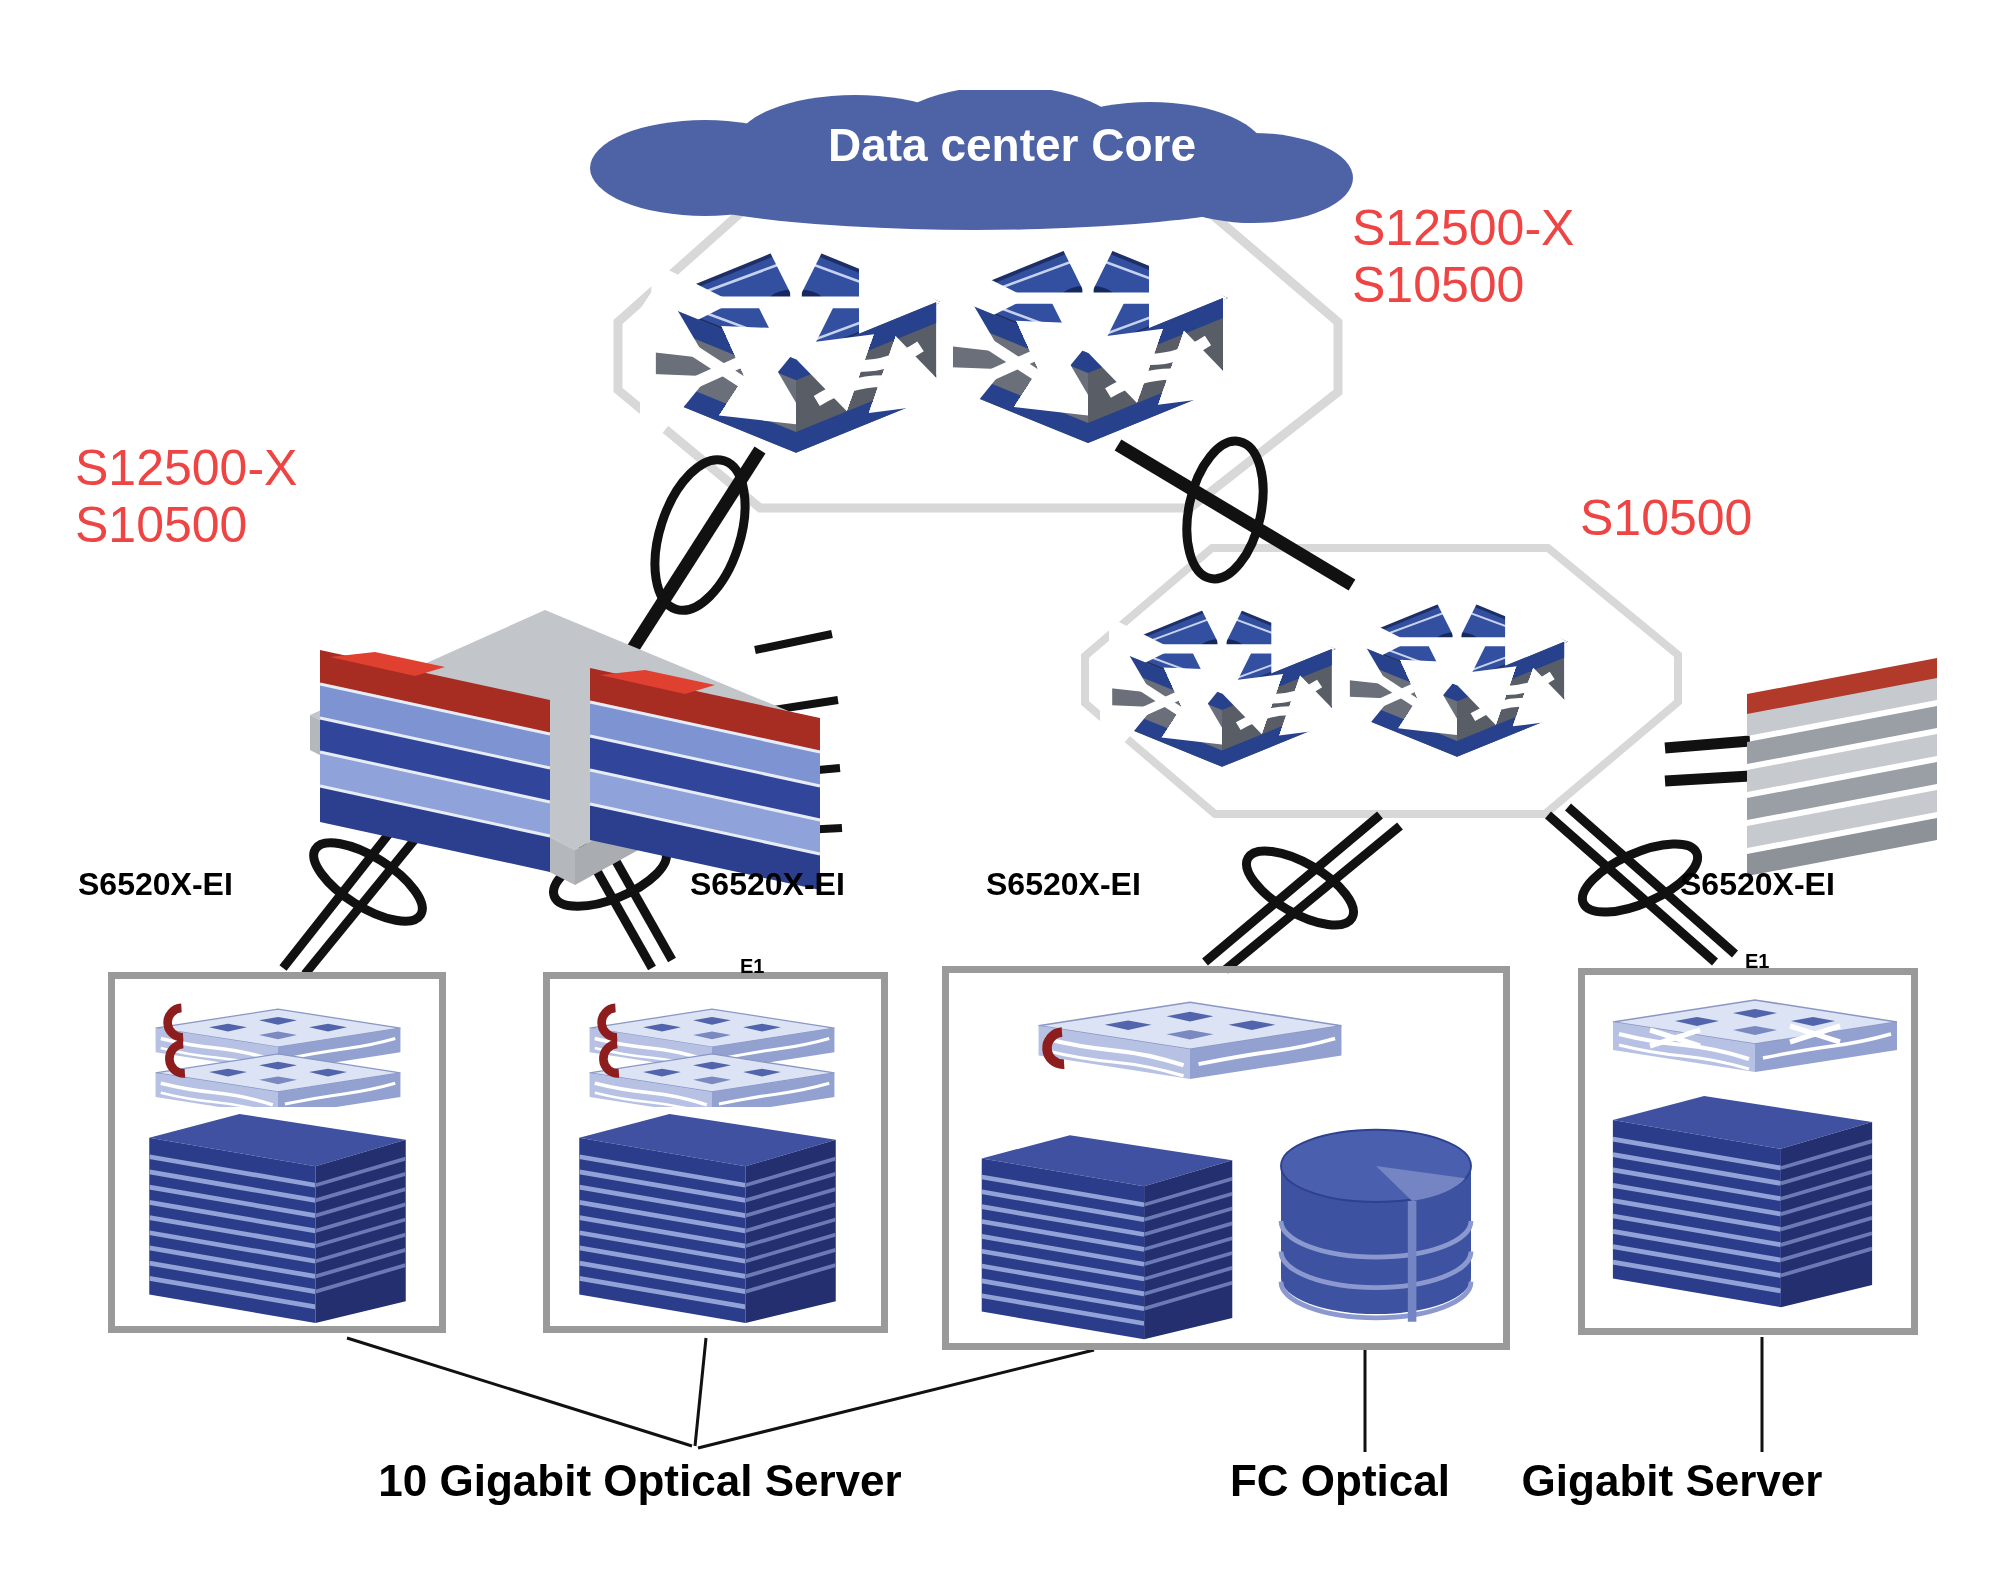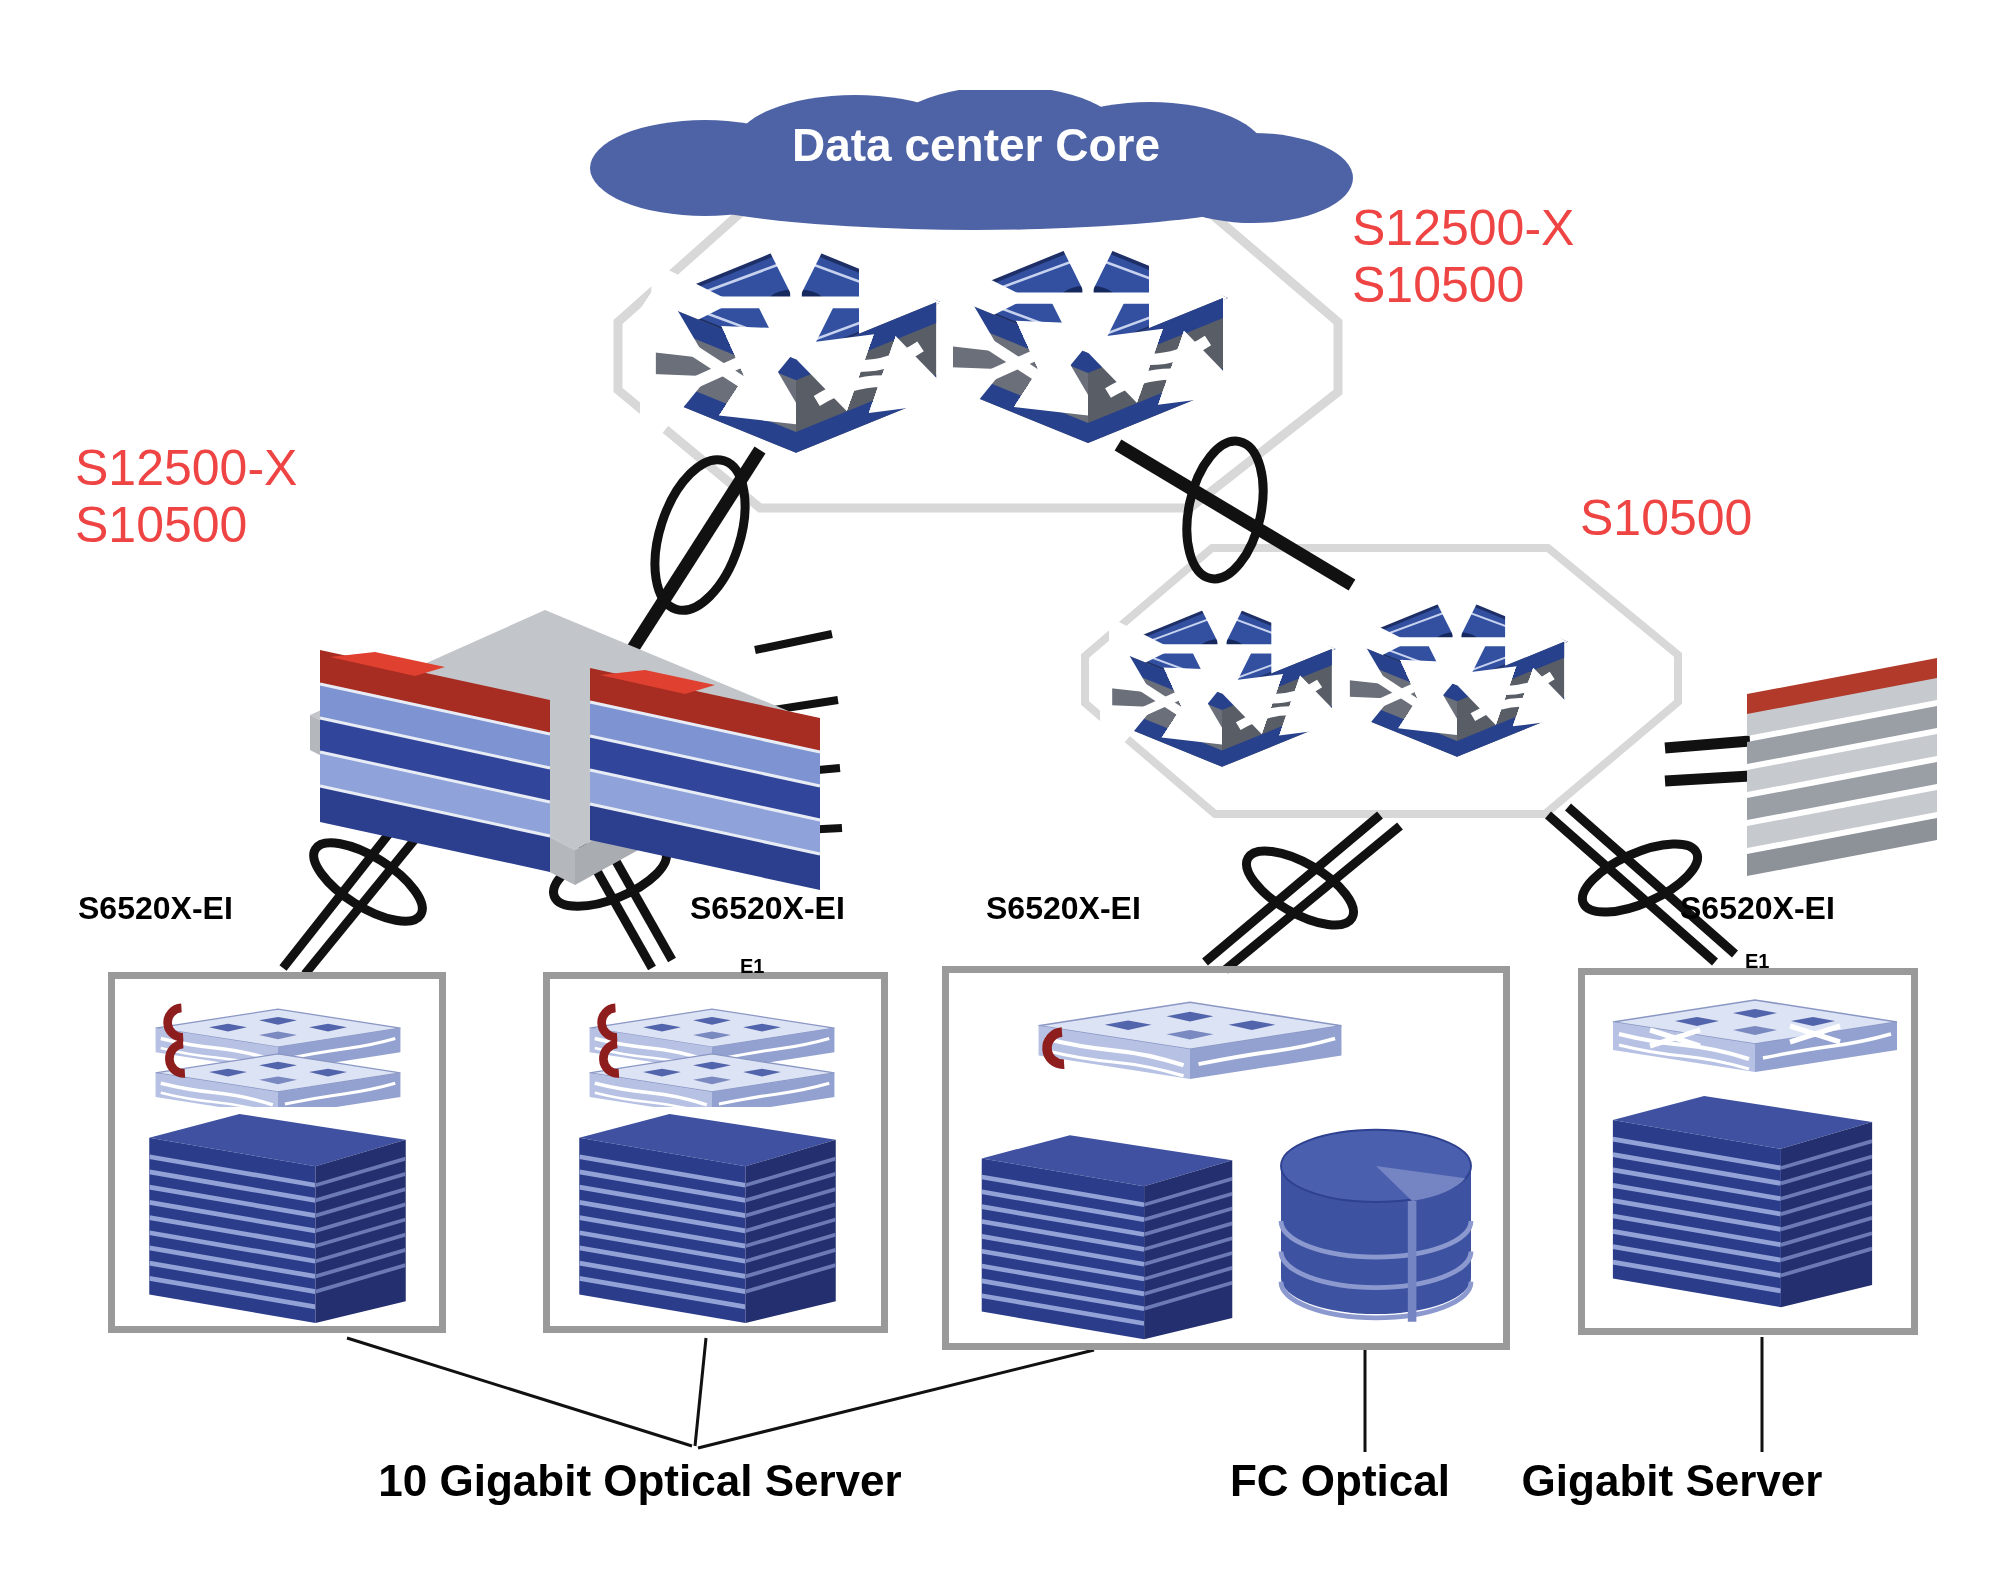--- a/index.html
+++ b/index.html
@@ -7,21 +7,21 @@
           font-family:"Liberation Sans",sans-serif;color:#000;}
   .abs{position:absolute;}
   .layer-links{left:0;top:0;z-index:1;}
   .layer-cloud{z-index:2;}
   .layer-device{z-index:3;}
   .layer-box{z-index:2;}
   .layer-label{z-index:5;}
   .group-box{border:7px solid #9a9a9a;background:transparent;}
   .cloud-title{font-size:46px;font-weight:700;color:#ffffff;text-align:center;white-space:nowrap;}
   .model-label{font-size:50px;font-weight:400;line-height:57px;color:#ef4444;white-space:nowrap;}
-  .access-label{font-size:32px;font-weight:700;white-space:nowrap;margin-top:24px;}
+  .access-label{font-size:32px;font-weight:700;white-space:nowrap;}
   .footer-label{font-size:44px;font-weight:700;text-align:center;white-space:nowrap;}
   .fragment-label{font-size:20px;font-weight:700;white-space:nowrap;}
 </style>
 </head>
 <body>
 
 <div class="canvas">
 
   <svg width="0" height="0" style="position:absolute" aria-hidden="true">
     <defs>
@@ -165,21 +165,21 @@
   <svg class="abs layer-cloud" style="left:585px;top:90px;" width="780" height="150">
     <g fill="#4e63a5">
       <ellipse cx="120" cy="78" rx="115" ry="48"></ellipse>
       <ellipse cx="270" cy="55" rx="120" ry="50"></ellipse>
       <ellipse cx="420" cy="48" rx="120" ry="52"></ellipse>
       <ellipse cx="565" cy="62" rx="115" ry="50"></ellipse>
       <ellipse cx="668" cy="88" rx="100" ry="45"></ellipse>
       <ellipse cx="390" cy="92" rx="330" ry="48"></ellipse>
     </g>
   </svg>
-  <div class="abs layer-label cloud-title" style="left:696px;top:118px;width:560px;">Data center Core</div>
+  <div class="abs layer-label cloud-title" style="left:732px;top:118px;width:560px;">Data center Core</div>
 
   <svg class="abs layer-device" style="left:640px;top:240px;" width="312" height="218">
       <use href="#cube" xlink:href="#cube"></use>
     </svg>
   <svg class="abs layer-device" style="left:938px;top:238px;" width="300" height="210">
       <use href="#cube" xlink:href="#cube"></use>
     </svg>
 
   <svg class="abs layer-device" style="left:295px;top:555px;" width="530" height="400" viewBox="0 0 530 400">
     <polygon points="15,160 250,55 515,165 280,295" fill="#c2c5c9"></polygon>

